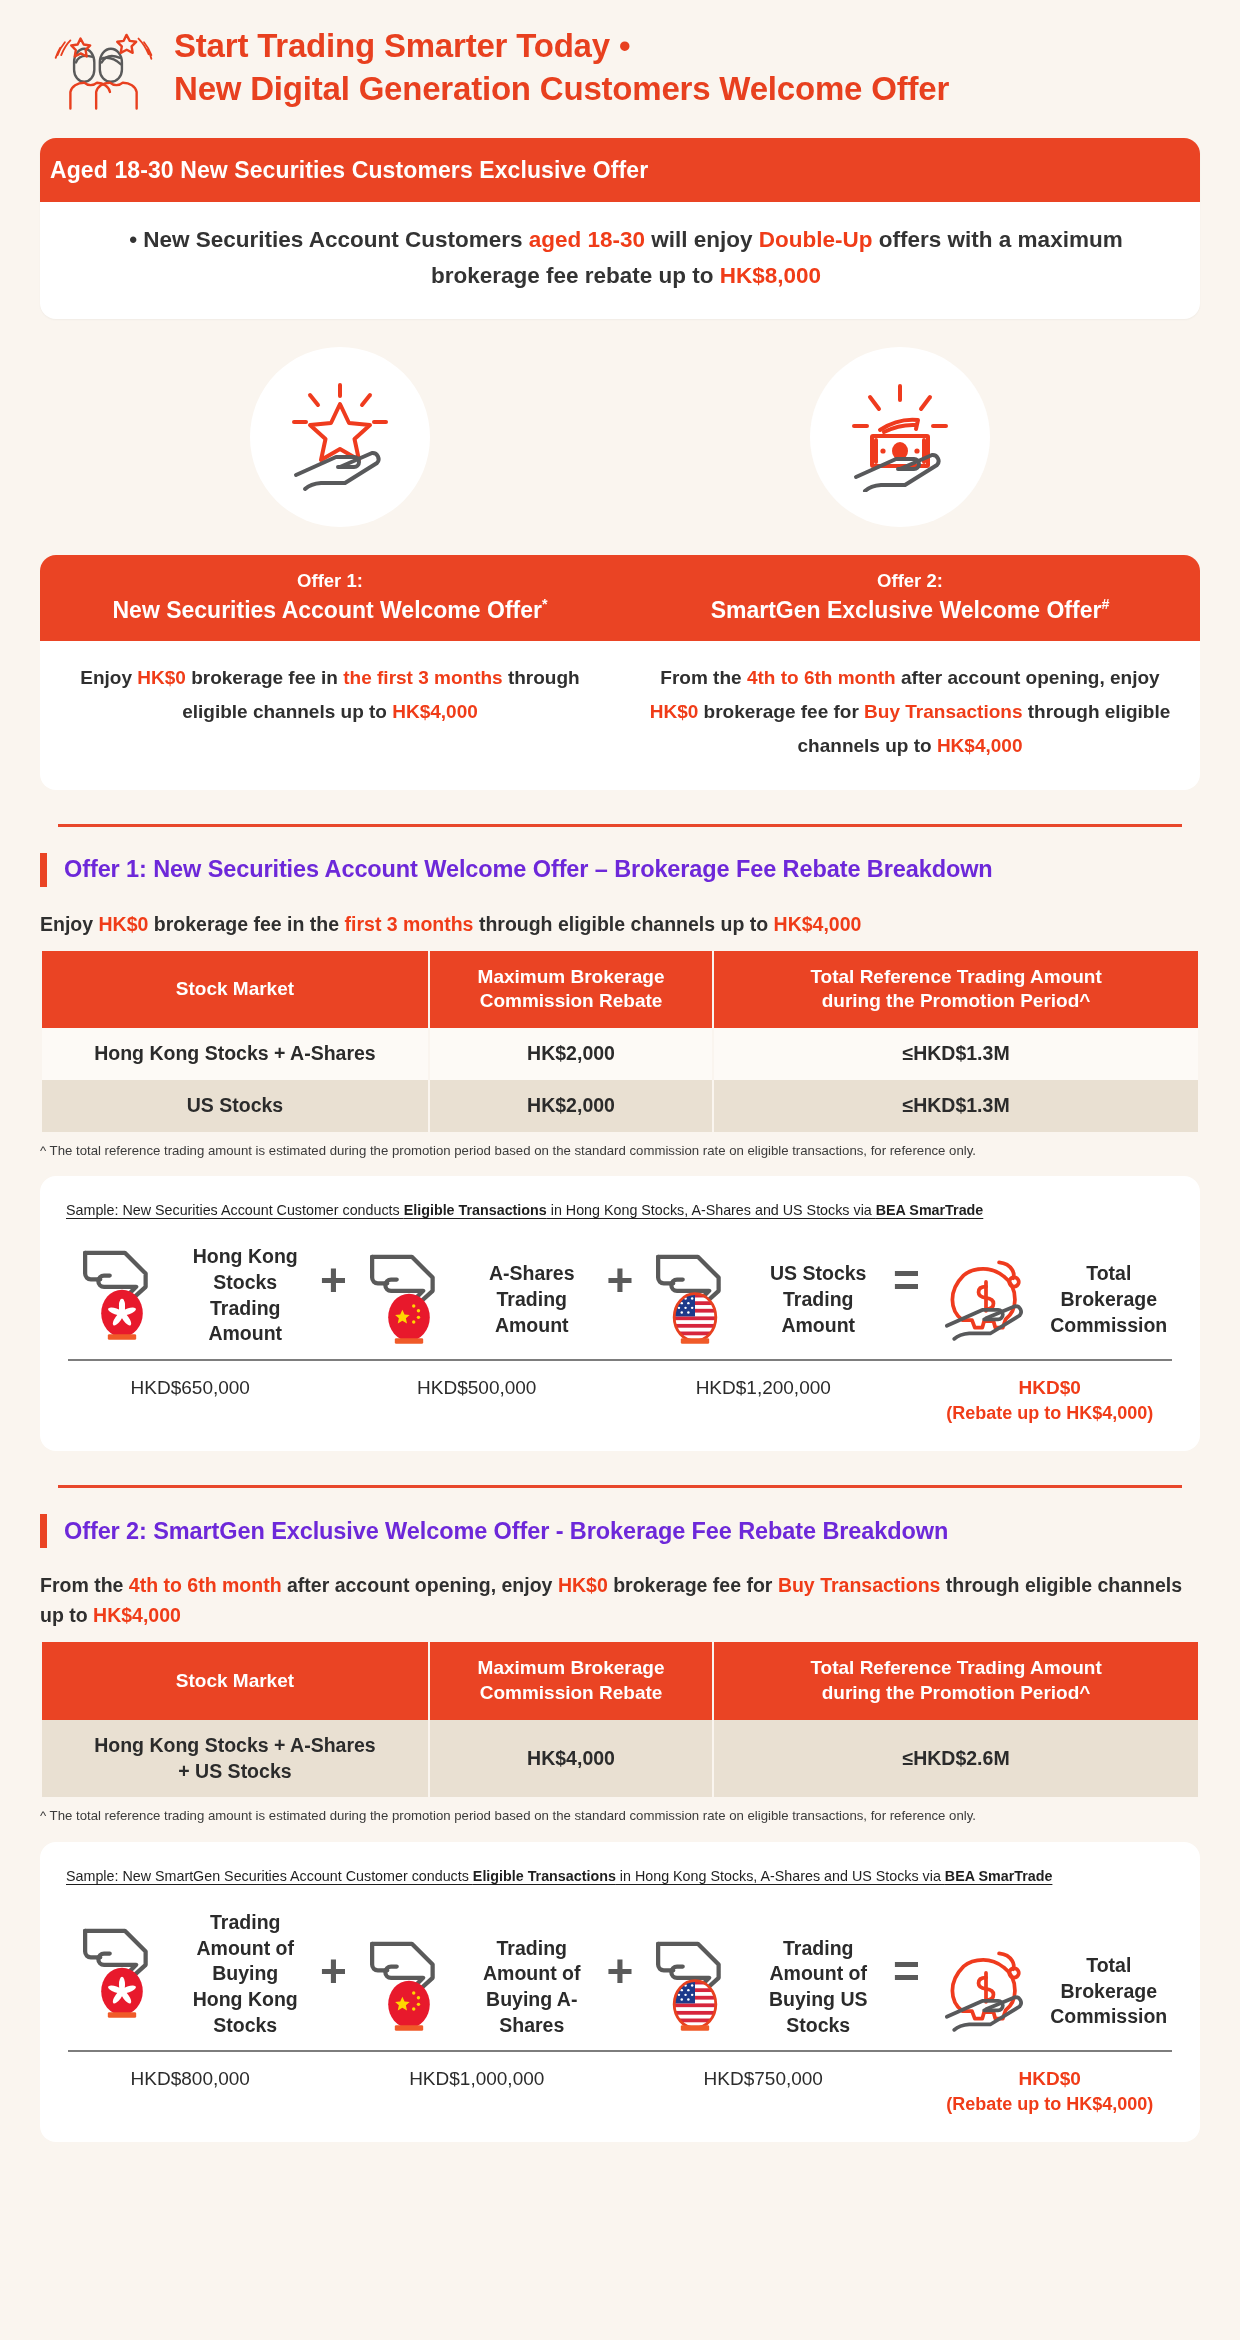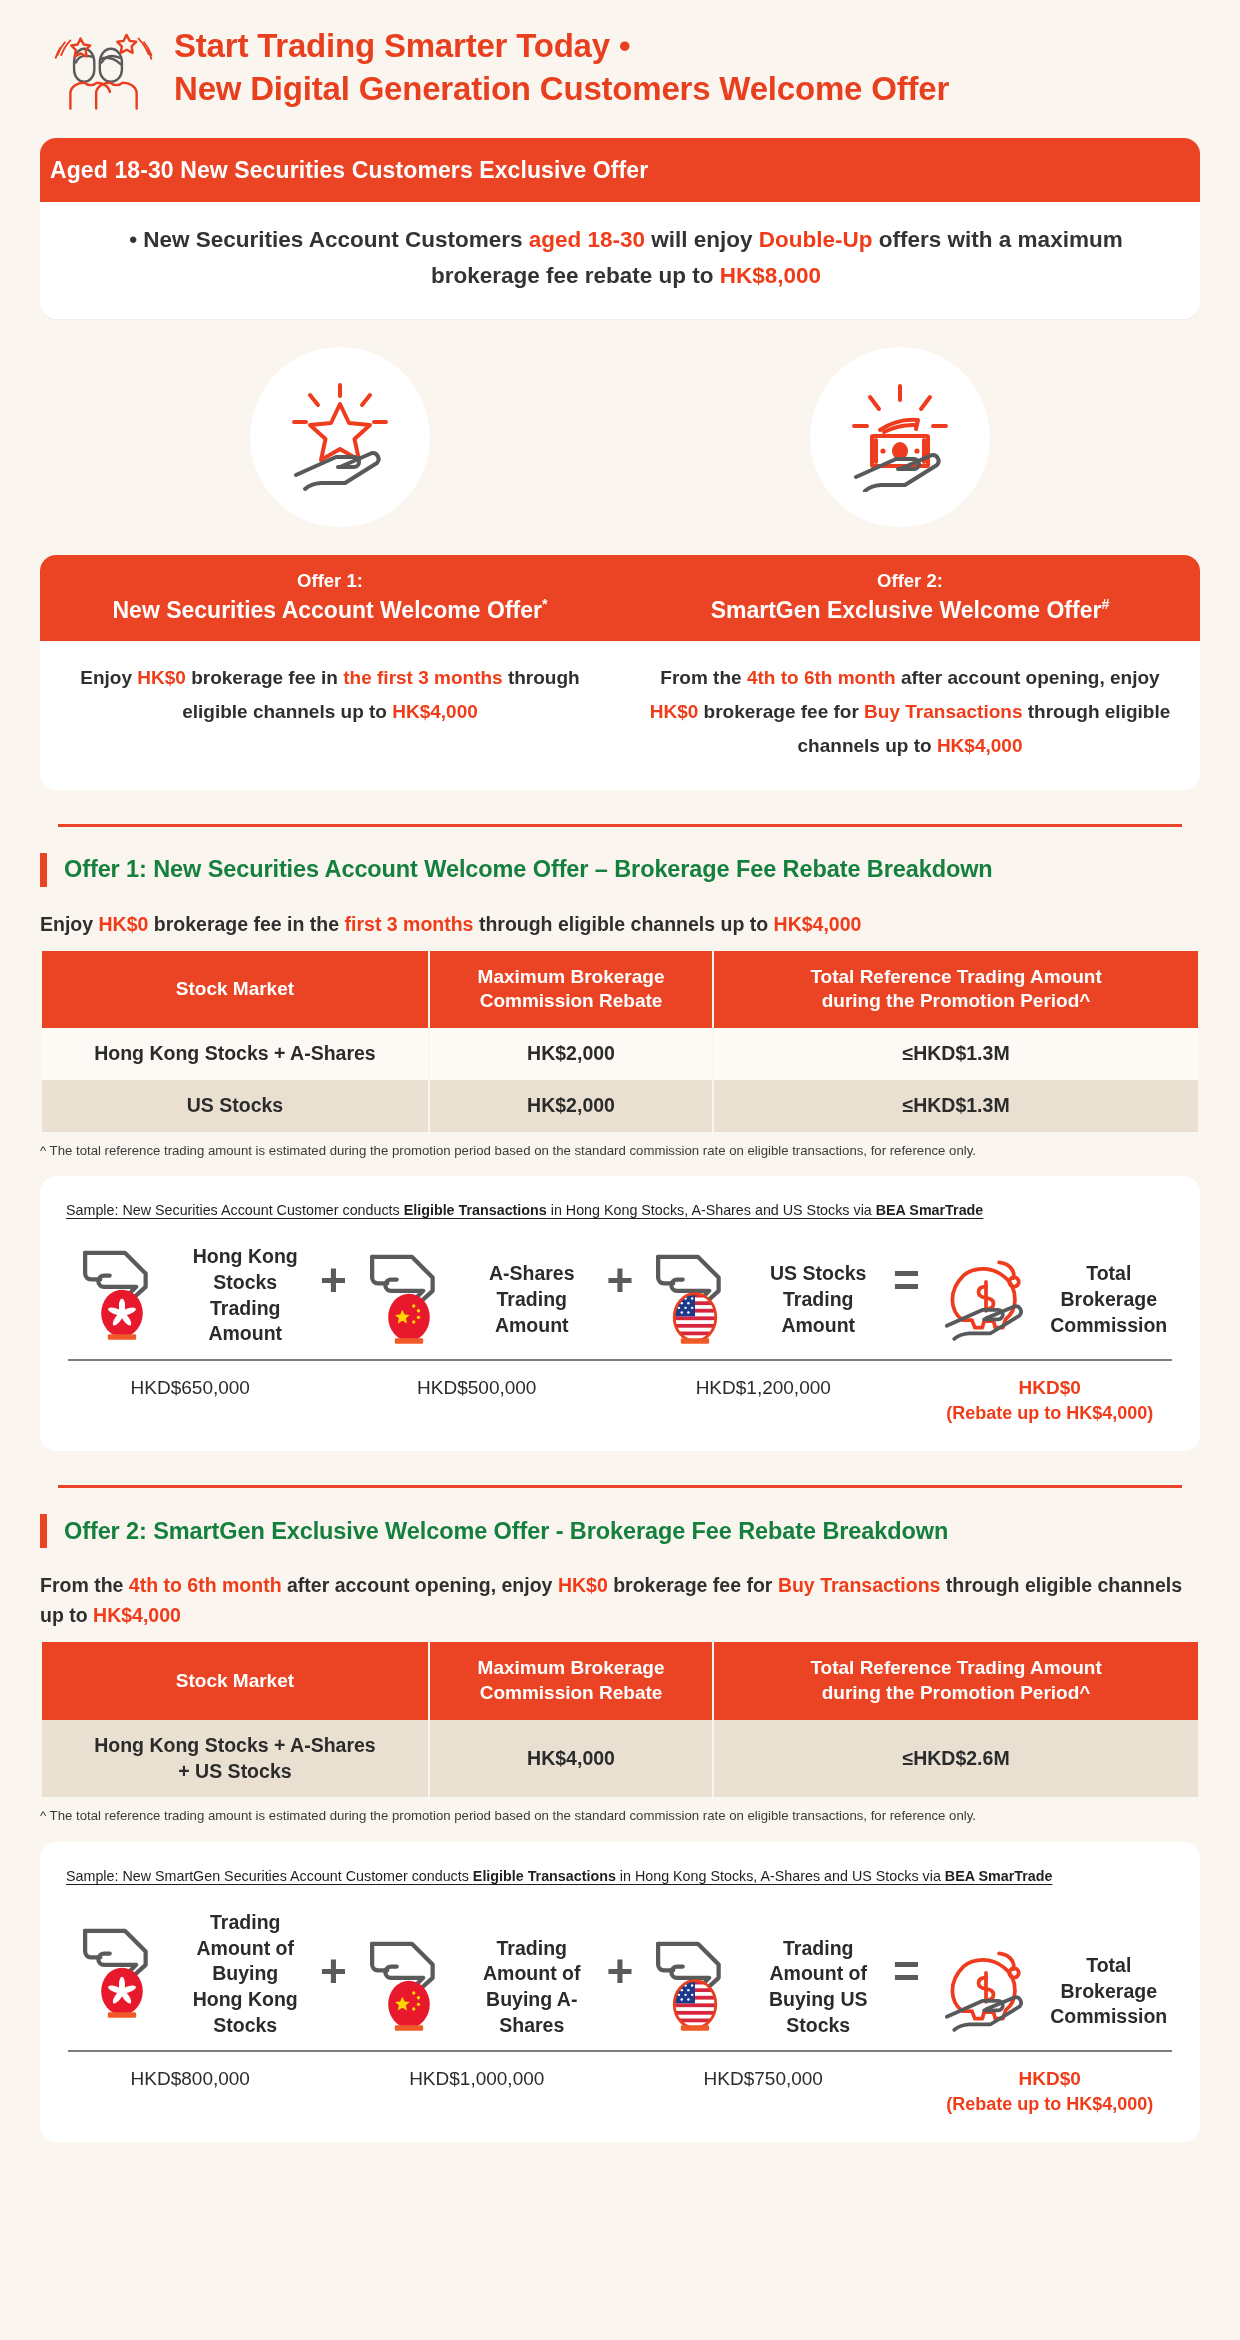--- a/index.html
+++ b/index.html
@@ -130,21 +130,21 @@
     margin: 26px 40px 0 40px;
   }
   .section-bar {
     width: 7px; height: 34px;
     background: #ea4424;
     flex: 0 0 auto;
   }
   .section-heading .txt {
     font-size: 23.5px;
     font-weight: bold;
-    color: #15803d;
+    color: #6d28d9;
     letter-spacing: -0.1px;
   }
 
   
   .lead {
     margin: 22px 40px 0 40px;
     font-size: 19.5px;
     font-weight: bold;
     color: #2f2f2f;
     line-height: 1.55;

